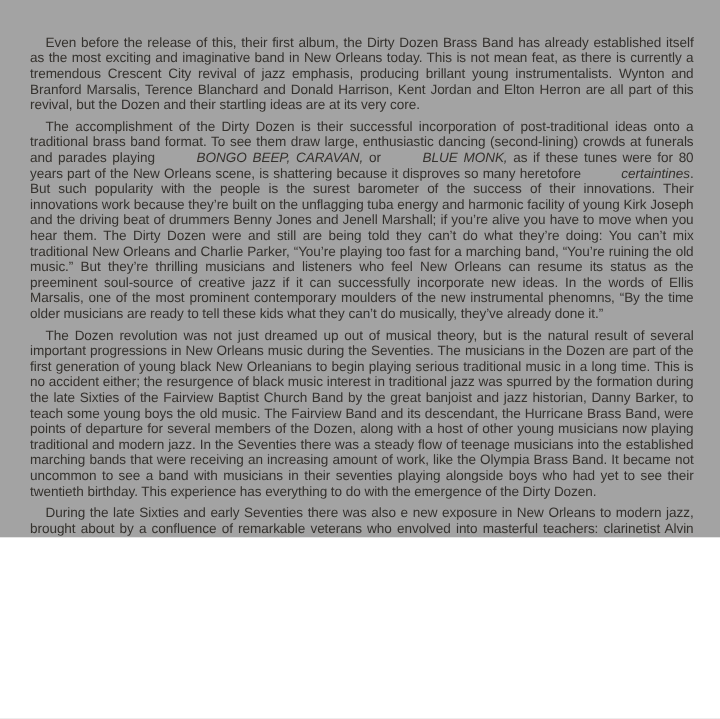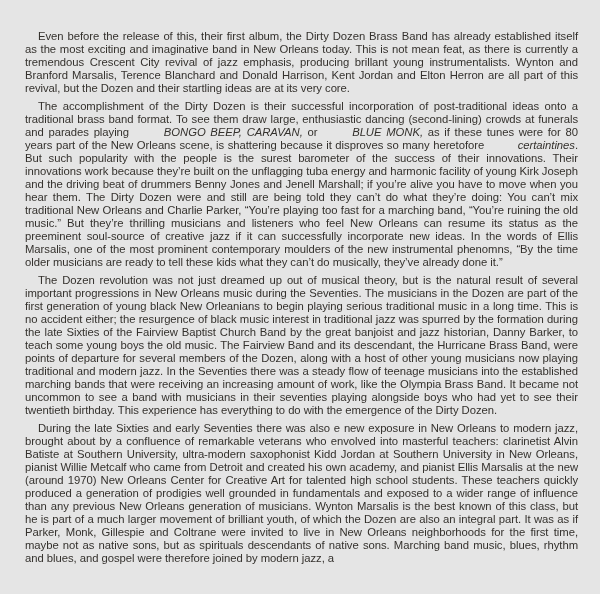--- a/index.html
+++ b/index.html
@@ -2,22 +2,22 @@
 <html><head>
 <meta charset="utf-8">
 <style>
   html, body {
     margin: 0;
     padding: 0;
   }
   .page {
     position: relative;
     width: 600px;
-    height: 594px;
-    background: #e5e5e5;
+    height: 448px;
+    background: #a3a3a3;
     overflow: hidden;
   }
   .text-block {
     position: absolute;
     left: 25px;
     top: 30px;
     width: 553px;
     font-family: "Liberation Sans", sans-serif;
     font-size: 11.3px;
     line-height: 13px;

